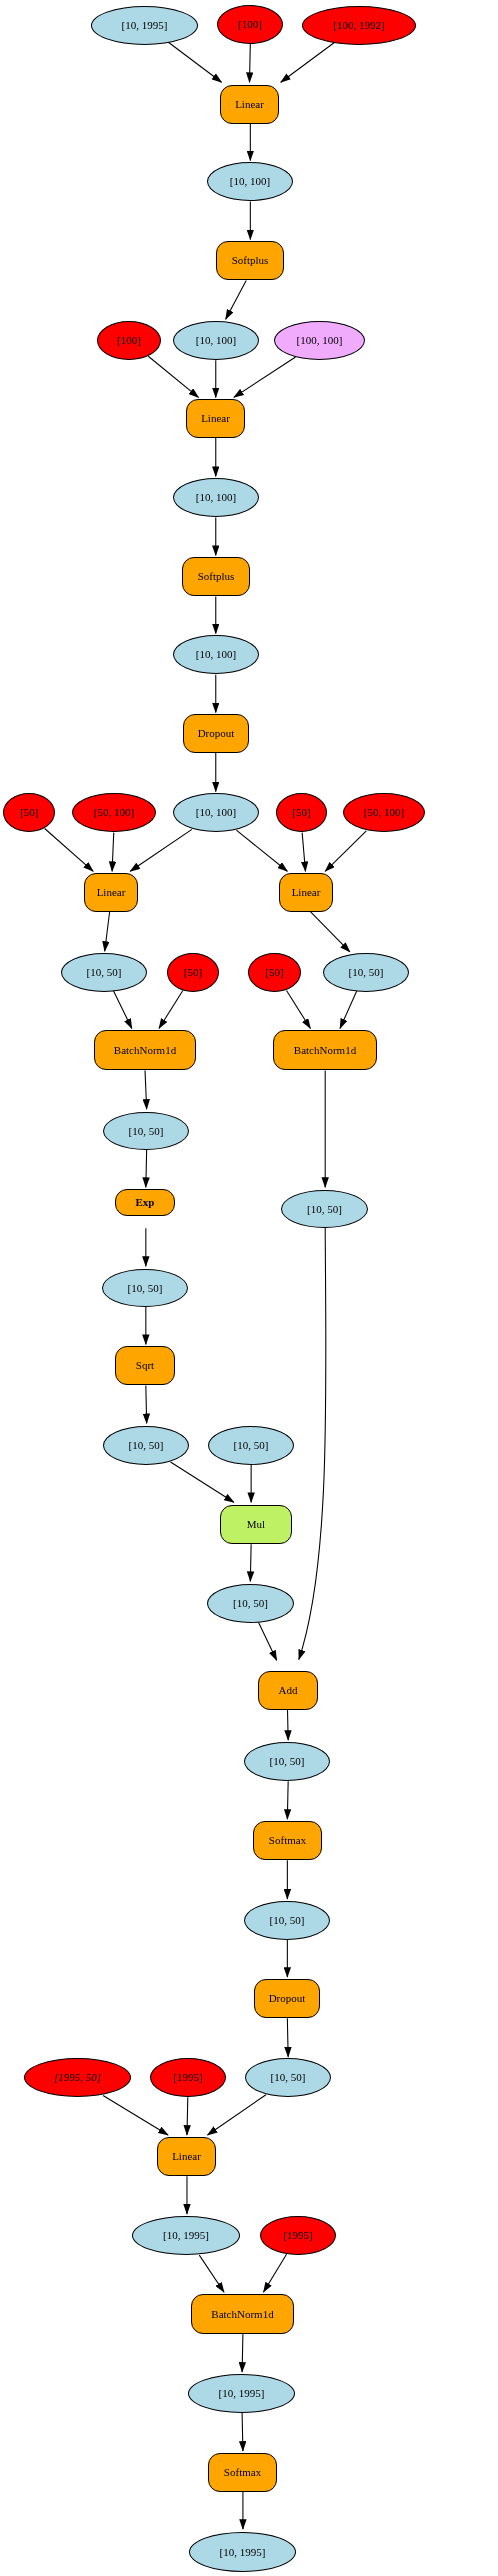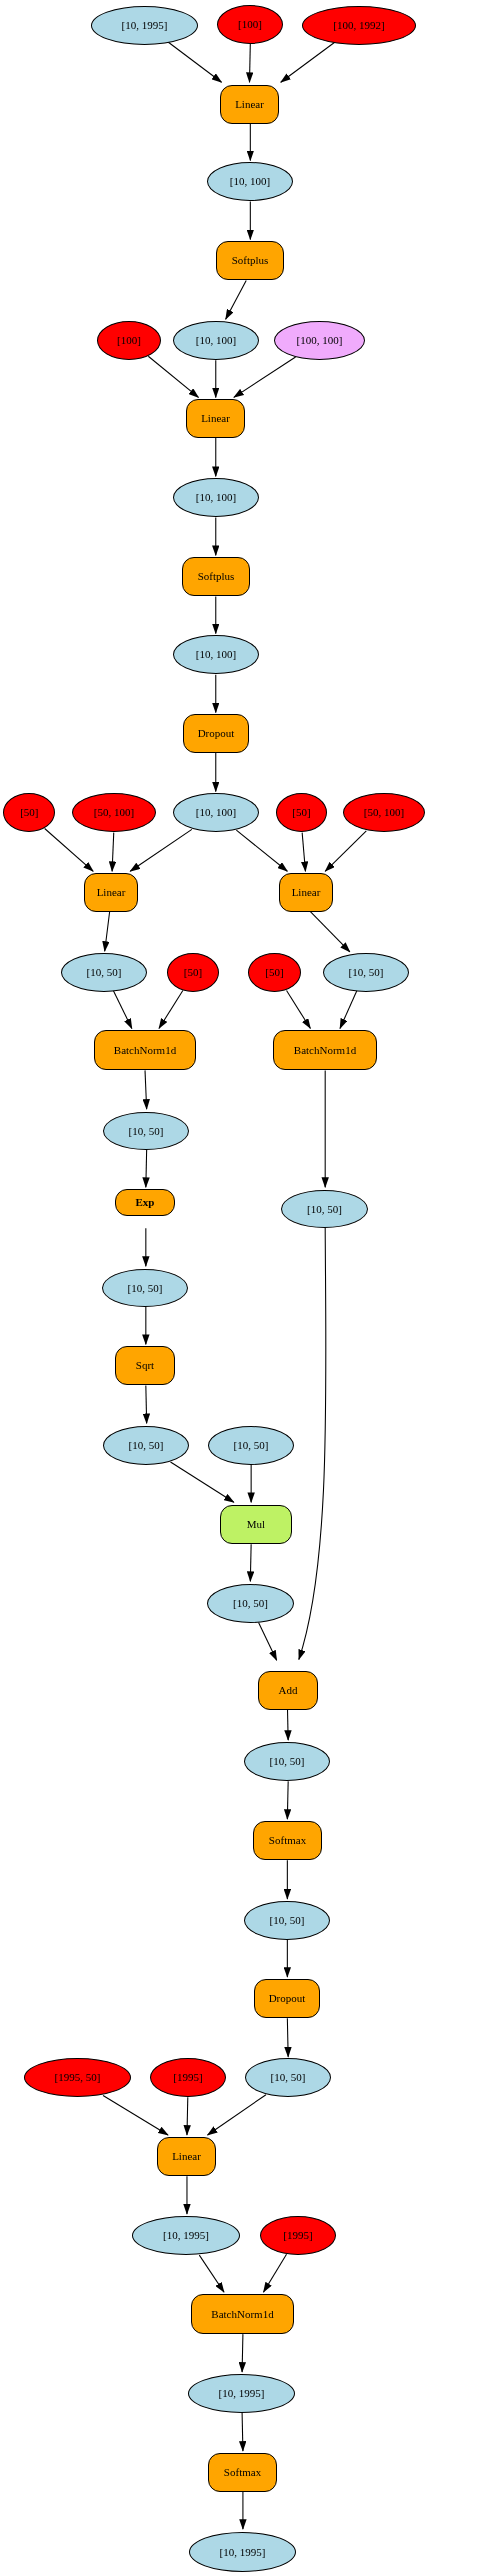--- a/index.html
+++ b/index.html
@@ -118,21 +118,21 @@
   <div class="node ellipse" style="left: 103px; top: 1426px; width: 86px; height: 39px; background: rgb(173, 216, 230); border-color: rgb(0, 0, 0);">[10, 50]</div>
   <div class="node ellipse" style="left: 208px; top: 1426px; width: 86px; height: 39px; background: rgb(173, 216, 230); border-color: rgb(0, 0, 0);">[10, 50]</div>
   <div class="node box" style="left: 220px; top: 1505px; width: 72px; height: 39px; background: #bef264; border-color: rgb(0, 0, 0);">Mul</div>
   <div class="node ellipse" style="left: 207px; top: 1584px; width: 87px; height: 39px; background: rgb(173, 216, 230); border-color: rgb(0, 0, 0);">[10, 50]</div>
   <div class="node box" style="left: 258px; top: 1663px; width: 60px; height: 39px; background: rgb(255, 165, 0); border-color: rgb(0, 0, 0); margin-top: 8px;">Add</div>
   <div class="node ellipse" style="left: 244px; top: 1742px; width: 86px; height: 39px; background: rgb(173, 216, 230); border-color: rgb(0, 0, 0);">[10, 50]</div>
   <div class="node box" style="left: 253px; top: 1821px; width: 69px; height: 39px; background: rgb(255, 165, 0); border-color: rgb(0, 0, 0);">Softmax</div>
   <div class="node ellipse" style="left: 244px; top: 1901px; width: 86px; height: 39px; background: rgb(173, 216, 230); border-color: rgb(0, 0, 0);">[10, 50]</div>
   <div class="node box" style="left: 254px; top: 1979px; width: 66px; height: 39px; background: rgb(255, 165, 0); border-color: rgb(0, 0, 0);">Dropout</div>
   <div class="node ellipse" style="left: 245px; top: 2058px; width: 86px; height: 39px; background: rgb(173, 216, 230); border-color: rgb(0, 0, 0);">[10, 50]</div>
-  <div class="node ellipse" style="left: 24px; top: 2058px; width: 107px; height: 39px; background: rgb(255, 0, 0); border-color: rgb(0, 0, 0);">[1995, 50]</div>
+  <div class="node ellipse" style="left: 24px; top: 2058px; width: 107px; height: 39px; background: rgb(255, 0, 0); border-color: rgb(0, 0, 0); font-style: italic;">[1995, 50]</div>
   <div class="node ellipse" style="left: 150px; top: 2058px; width: 76px; height: 39px; background: rgb(255, 0, 0); border-color: rgb(0, 0, 0);">[1995]</div>
   <div class="node box" style="left: 157px; top: 2137px; width: 59px; height: 39px; background: rgb(255, 165, 0); border-color: rgb(0, 0, 0);">Linear</div>
   <div class="node ellipse" style="left: 132px; top: 2216px; width: 108px; height: 39px; background: rgb(173, 216, 230); border-color: rgb(0, 0, 0);">[10, 1995]</div>
   <div class="node ellipse" style="left: 260px; top: 2216px; width: 76px; height: 39px; background: rgb(255, 0, 0); border-color: rgb(0, 0, 0);">[1995]</div>
   <div class="node box" style="left: 191px; top: 2294px; width: 103px; height: 40px; background: rgb(255, 165, 0); border-color: rgb(0, 0, 0);">BatchNorm1d</div>
   <div class="node ellipse" style="left: 188px; top: 2374px; width: 107px; height: 39px; background: rgb(173, 216, 230); border-color: rgb(0, 0, 0);">[10, 1995]</div>
   <div class="node box" style="left: 208px; top: 2453px; width: 69px; height: 39px; background: rgb(255, 165, 0); border-color: rgb(0, 0, 0);">Softmax</div>
   <div class="node ellipse" style="left: 189px; top: 2532px; width: 107px; height: 40px; background: rgb(173, 216, 230); border-color: rgb(0, 0, 0);">[10, 1995]</div>
 
 </div>

